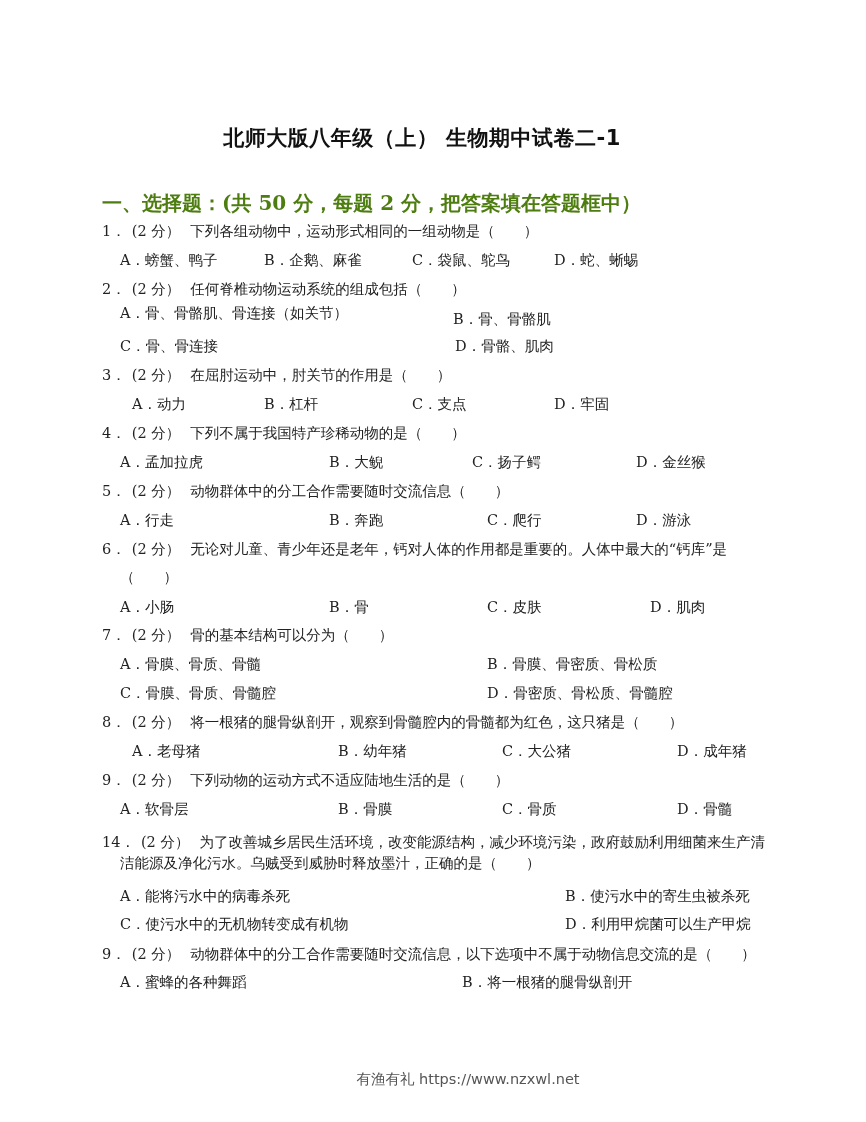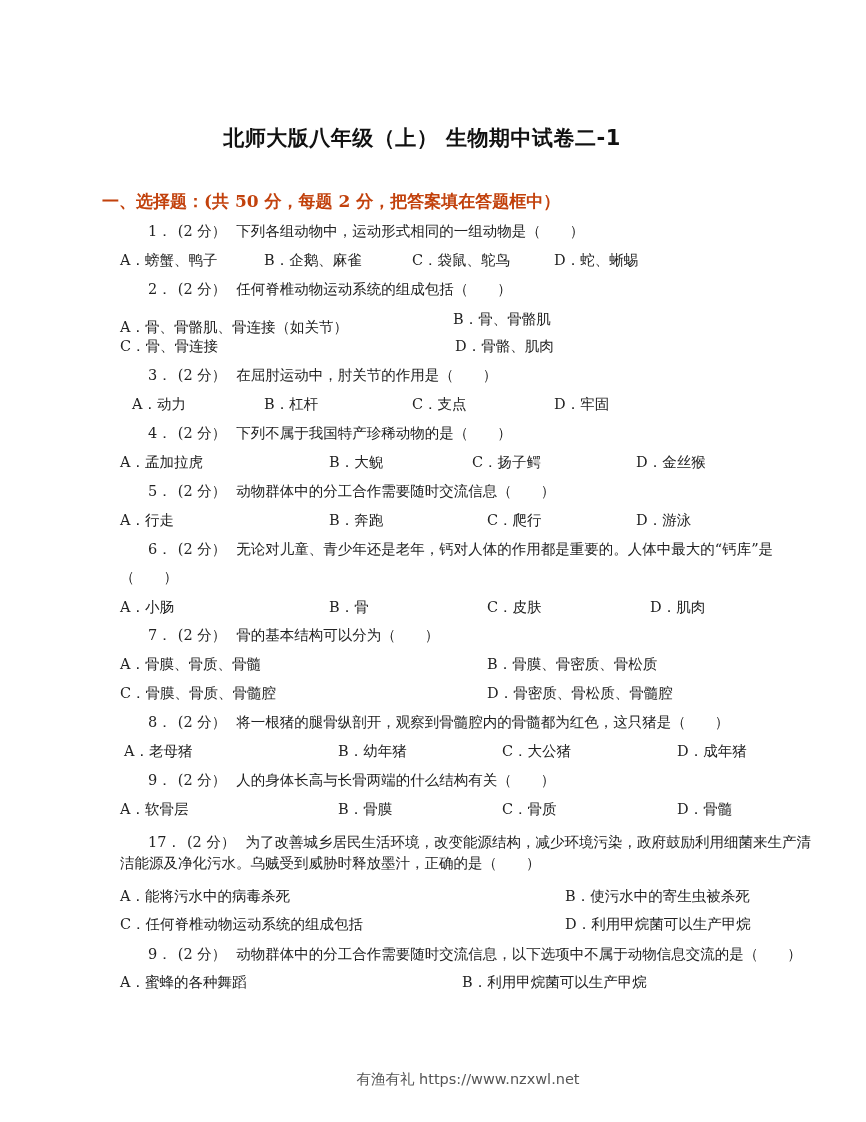--- a/index.html
+++ b/index.html
@@ -1,22 +1,22 @@
 <!DOCTYPE html>
 <html><head>
 <meta charset="utf-8">
 <style>
   html, body { margin: 0; padding: 0; background: #ffffff; }
   body { width: 866px; height: 1122px; position: relative; overflow: hidden;
          font-family: "DejaVu Serif", "Liberation Serif", serif; color: #222; }
   .title { position: absolute; top: 124px; left: 0; width: 844px; text-align: center;
            font-family: "DejaVu Sans", "Liberation Sans", sans-serif; font-weight: bold;
            font-size: 21px; color: #111; letter-spacing: 0.5px; }
-  .section { position: absolute; left: 102px; top: 190px; font-weight: bold; font-size: 17px; color: #c2410c; }
-  .q { position: absolute; left: 102px; font-size: 14.5px; white-space: nowrap; margin-left: 46px; }
+  .section { position: absolute; left: 102px; top: 190px; font-weight: bold; font-size: 20px; color: #4d7c0f; }
+  .q { position: absolute; left: 102px; font-size: 14.5px; white-space: nowrap; }
   .q .pts { margin-left: 6px; margin-right: 10px; }
   .q2 { position: absolute; left: 120px; font-size: 14.5px; white-space: nowrap; }
   .opt { position: absolute; font-size: 14.5px; white-space: nowrap; }
   .footer { position: absolute; top: 1070px; left: 0; width: 866px; text-align: center;
             font-family: "DejaVu Sans", "Liberation Sans", sans-serif; font-size: 14.5px; color: #555; padding-left: 35px; }
 </style>
 </head>
 <body>
 
 <div class="title">北师大版八年级（上） 生物期中试卷二-1</div>
@@ -26,21 +26,21 @@
   <span>1．</span><span class="pts">(2 分）</span><span>下列各组动物中，运动形式相同的一组动物是（　　）</span>
 </div>
 <div class="opt" style="top:251px;left:120px">A．螃蟹、鸭子</div>
 <div class="opt" style="top:251px;left:264px">B．企鹅、麻雀</div>
 <div class="opt" style="top:251px;left:412px">C．袋鼠、鸵鸟</div>
 <div class="opt" style="top:251px;left:554px">D．蛇、蜥蜴</div>
 
 <div class="q" style="top:280px">
   <span>2．</span><span class="pts">(2 分）</span><span>任何脊椎动物运动系统的组成包括（　　）</span>
 </div>
-<div class="opt" style="top:318px;left:120px">A．骨、骨骼肌、骨连接（如关节）</div>
+<div class="opt" style="top:304px;left:120px">A．骨、骨骼肌、骨连接（如关节）</div>
 <div class="opt" style="top:310px;left:453px">B．骨、骨骼肌</div>
 <div class="opt" style="top:337px;left:120px">C．骨、骨连接</div>
 <div class="opt" style="top:337px;left:455px">D．骨骼、肌肉</div>
 
 <div class="q" style="top:366px">
   <span>3．</span><span class="pts">(2 分）</span><span>在屈肘运动中，肘关节的作用是（　　）</span>
 </div>
 <div class="opt" style="top:395px;left:132px">A．动力</div>
 <div class="opt" style="top:395px;left:264px">B．杠杆</div>
 <div class="opt" style="top:395px;left:412px">C．支点</div>
@@ -75,41 +75,41 @@
   <span>7．</span><span class="pts">(2 分）</span><span>骨的基本结构可以分为（　　）</span>
 </div>
 <div class="opt" style="top:655px;left:120px">A．骨膜、骨质、骨髓</div>
 <div class="opt" style="top:655px;left:487px">B．骨膜、骨密质、骨松质</div>
 <div class="opt" style="top:684px;left:120px">C．骨膜、骨质、骨髓腔</div>
 <div class="opt" style="top:684px;left:487px">D．骨密质、骨松质、骨髓腔</div>
 
 <div class="q" style="top:713px">
   <span>8．</span><span class="pts">(2 分）</span><span>将一根猪的腿骨纵剖开，观察到骨髓腔内的骨髓都为红色，这只猪是（　　）</span>
 </div>
-<div class="opt" style="top:742px;left:124px">A．老母猪</div>
+<div class="opt" style="top:742px;left:132px">A．老母猪</div>
 <div class="opt" style="top:742px;left:338px">B．幼年猪</div>
 <div class="opt" style="top:742px;left:502px">C．大公猪</div>
 <div class="opt" style="top:742px;left:677px">D．成年猪</div>
 
 <div class="q" style="top:771px">
-  <span>9．</span><span class="pts">(2 分）</span><span>人的身体长高与长骨两端的什么结构有关（　　）</span>
+  <span>9．</span><span class="pts">(2 分）</span><span>下列动物的运动方式不适应陆地生活的是（　　）</span>
 </div>
 <div class="opt" style="top:800px;left:120px">A．软骨层</div>
 <div class="opt" style="top:800px;left:338px">B．骨膜</div>
 <div class="opt" style="top:800px;left:502px">C．骨质</div>
 <div class="opt" style="top:800px;left:677px">D．骨髓</div>
 
 <div class="q" style="top:833px">
-  <span>17．</span><span class="pts">(2 分）</span><span>为了改善城乡居民生活环境，改变能源结构，减少环境污染，政府鼓励利用细菌来生产清</span>
+  <span>14．</span><span class="pts">(2 分）</span><span>为了改善城乡居民生活环境，改变能源结构，减少环境污染，政府鼓励利用细菌来生产清</span>
 </div>
 <div class="q2" style="top:854px">洁能源及净化污水。乌贼受到威胁时释放墨汁，正确的是（　　）</div>
 <div class="opt" style="top:887px;left:120px">A．能将污水中的病毒杀死</div>
 <div class="opt" style="top:887px;left:565px">B．使污水中的寄生虫被杀死</div>
-<div class="opt" style="top:915px;left:120px">C．任何脊椎动物运动系统的组成包括</div>
+<div class="opt" style="top:915px;left:120px">C．使污水中的无机物转变成有机物</div>
 <div class="opt" style="top:915px;left:565px">D．利用甲烷菌可以生产甲烷</div>
 
 <div class="q" style="top:945px">
   <span>9．</span><span class="pts">(2 分）</span><span>动物群体中的分工合作需要随时交流信息，以下选项中不属于动物信息交流的是（　　）</span>
 </div>
 <div class="opt" style="top:973px;left:120px">A．蜜蜂的各种舞蹈</div>
-<div class="opt" style="top:973px;left:462px">B．利用甲烷菌可以生产甲烷</div>
+<div class="opt" style="top:973px;left:462px">B．将一根猪的腿骨纵剖开</div>
 
 <div class="footer">有渔有礼 https://www.nzxwl.net</div>
 
 </body></html>

